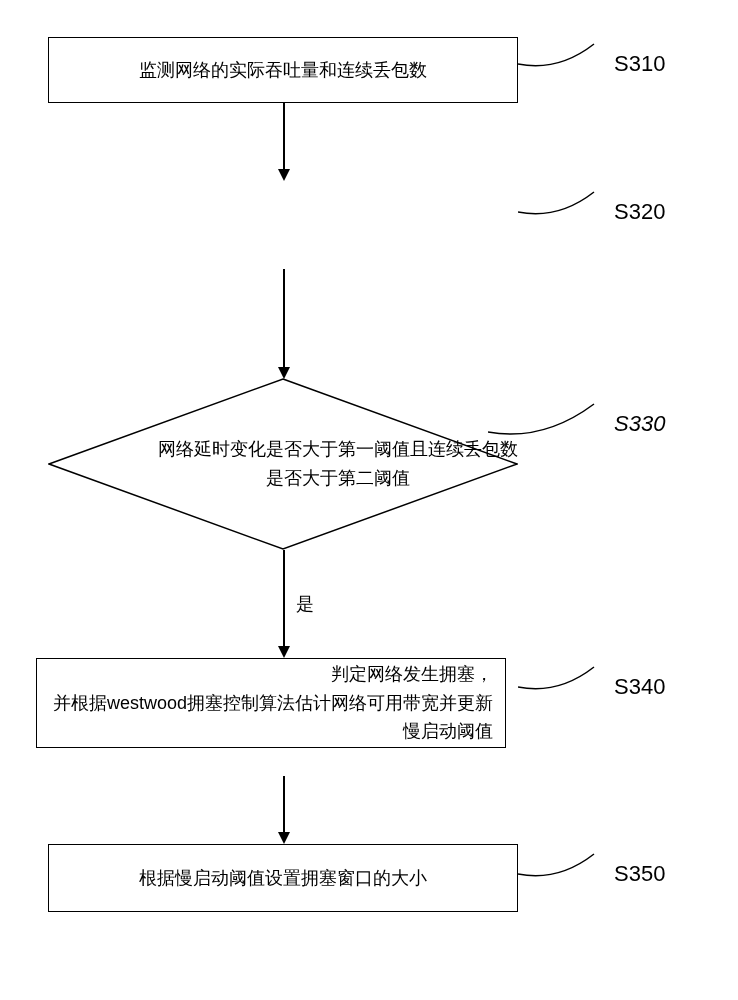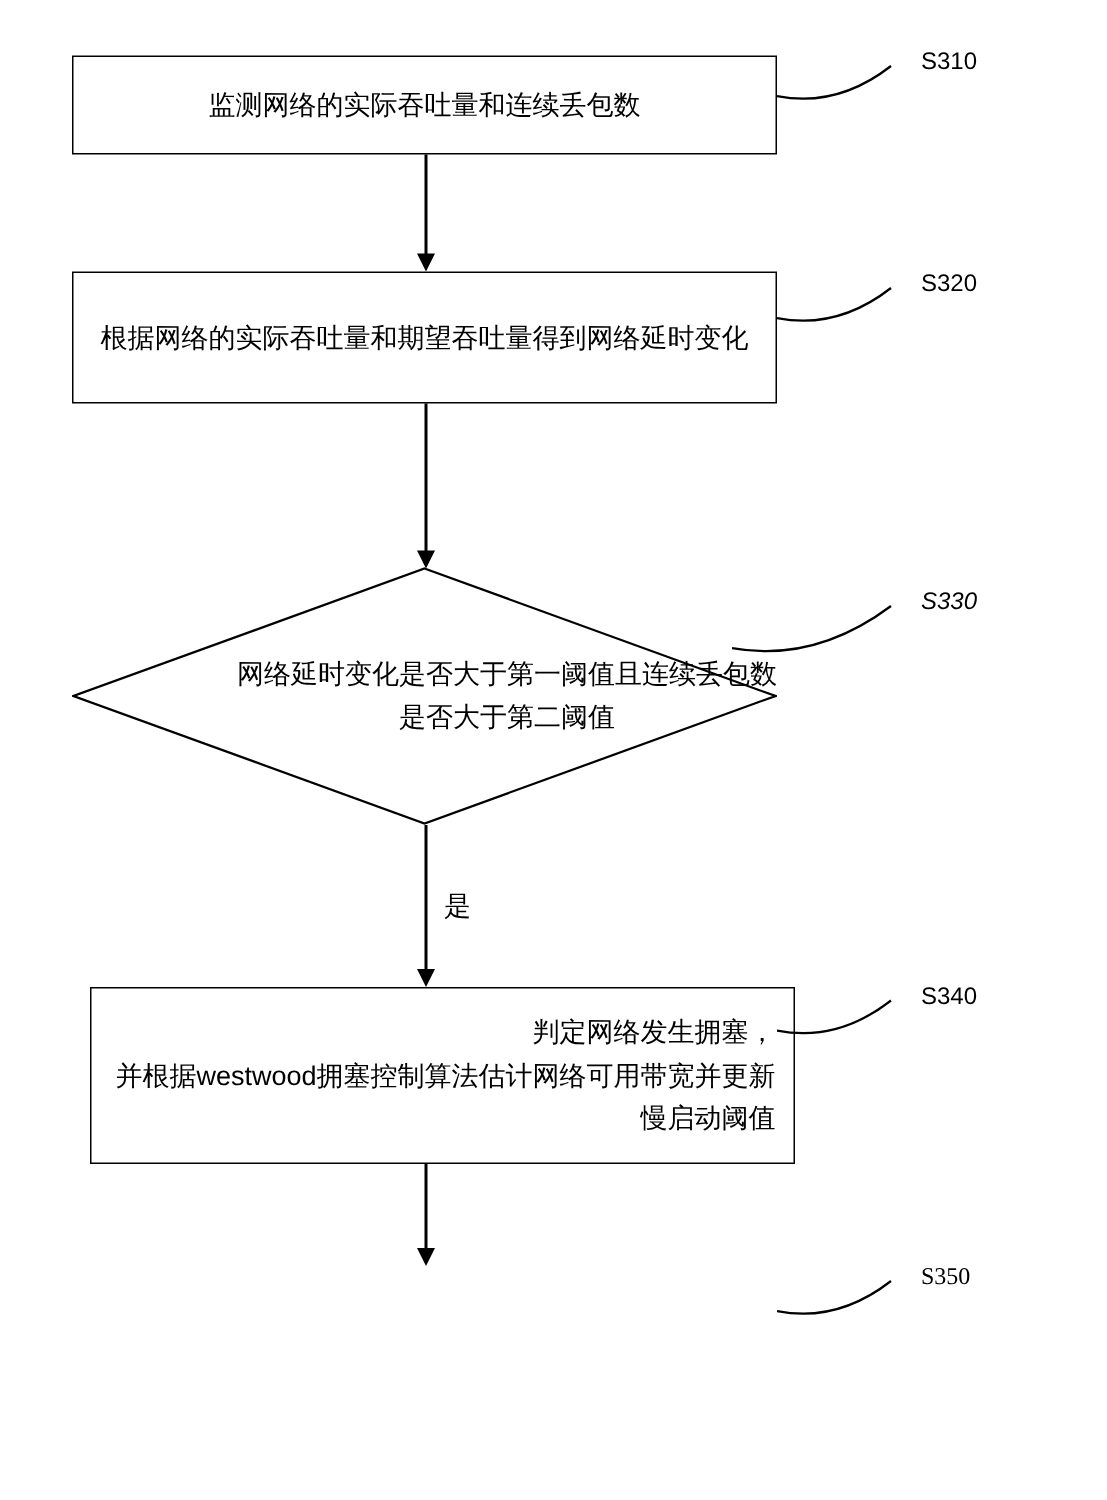--- a/index.html
+++ b/index.html
@@ -43,22 +43,23 @@
       height: 100%;
       display: flex;
       align-items: center;
       justify-content: flex-end;
       text-align: center;
       font-size: 18px;
       line-height: 1.6;
     }
     .step-label {
       position: absolute;
-      font-size: 16px;
+      font-size: 22px;
       color: #000;
+      margin-top: 18px;
     }
     .arrow {
       position: absolute;
     }
     .arrow-line {
       position: absolute;
       background: #000;
     }
     .arrow-head {
       position: absolute;
@@ -87,23 +88,20 @@
   <svg class="connector-curve" style="left:518px; top:42px; width:80px; height:30px;">
     <path d="M0,22 Q40,30 76,2" stroke="#000" stroke-width="1.5" fill="none"></path>
   </svg>
   <div class="step-label" style="left:614px; top:33px;">S310</div>
 
   <div class="arrow">
     <div class="arrow-line" style="left:283px; top:103px; width:2px; height:68px;"></div>
     <div class="arrow-head" style="left:278px; top:169px;"></div>
   </div>
 
-  <div class="rect-box" style="left:48px; top:181px; width:470px; height:88px;">
-    <span>根据网络的实际吞吐量和期望吞吐量得到网络延时变化</span>
-  </div>
   <svg class="connector-curve" style="left:518px; top:190px; width:80px; height:30px;">
     <path d="M0,22 Q40,30 76,2" stroke="#000" stroke-width="1.5" fill="none"></path>
   </svg>
   <div class="step-label" style="left:614px; top:181px;text-align:center;">S320</div>
 
   <div class="arrow">
     <div class="arrow-line" style="left:283px; top:269px; width:2px; height:100px;"></div>
     <div class="arrow-head" style="left:278px; top:367px;"></div>
   </div>
 
@@ -119,32 +117,35 @@
     <path d="M0,30 Q55,40 106,2" stroke="#000" stroke-width="1.5" fill="none"></path>
   </svg>
   <div class="step-label" style="left:614px; top:393px;font-style:italic;">S330</div>
 
   <div class="arrow">
     <div class="arrow-line" style="left:283px; top:550px; width:2px; height:98px;"></div>
     <div class="arrow-head" style="left:278px; top:646px;"></div>
   </div>
   <div class="branch-label" style="left:296px; top:592px;">是</div>
 
-  <div class="rect-box" style="left:60px; top:658px; width:470px; height:118px;">
+  <div class="rect-box" style="left:36px; top:658px; width:470px; height:90px;">
     <span style="white-space:pre-line;">判定网络发生拥塞，
 并根据westwood拥塞控制算法估计网络可用带宽并更新慢启动阈值</span>
   </div>
   <svg class="connector-curve" style="left:518px; top:665px; width:80px; height:30px;">
     <path d="M0,22 Q40,30 76,2" stroke="#000" stroke-width="1.5" fill="none"></path>
   </svg>
   <div class="step-label" style="left:614px; top:656px;">S340</div>
 
   <div class="arrow">
     <div class="arrow-line" style="left:283px; top:776px; width:2px; height:58px;"></div>
     <div class="arrow-head" style="left:278px; top:832px;"></div>
   </div>
 
+  <div class="rect-box" style="left:48px; top:844px; width:470px; height:68px;">
+    <span>根据慢启动阈值设置拥塞窗口的大小</span>
+  </div>
   <svg class="connector-curve" style="left:518px; top:852px; width:80px; height:30px;">
     <path d="M0,22 Q40,30 76,2" stroke="#000" stroke-width="1.5" fill="none"></path>
   </svg>
-  <div class="step-label" style="left:614px; top:843px;font-family:Liberation Serif, serif;">S350</div>
+  <div class="step-label" style="left:614px; top:843px;">S350</div>
 
 </div>
 
 </body></html>

